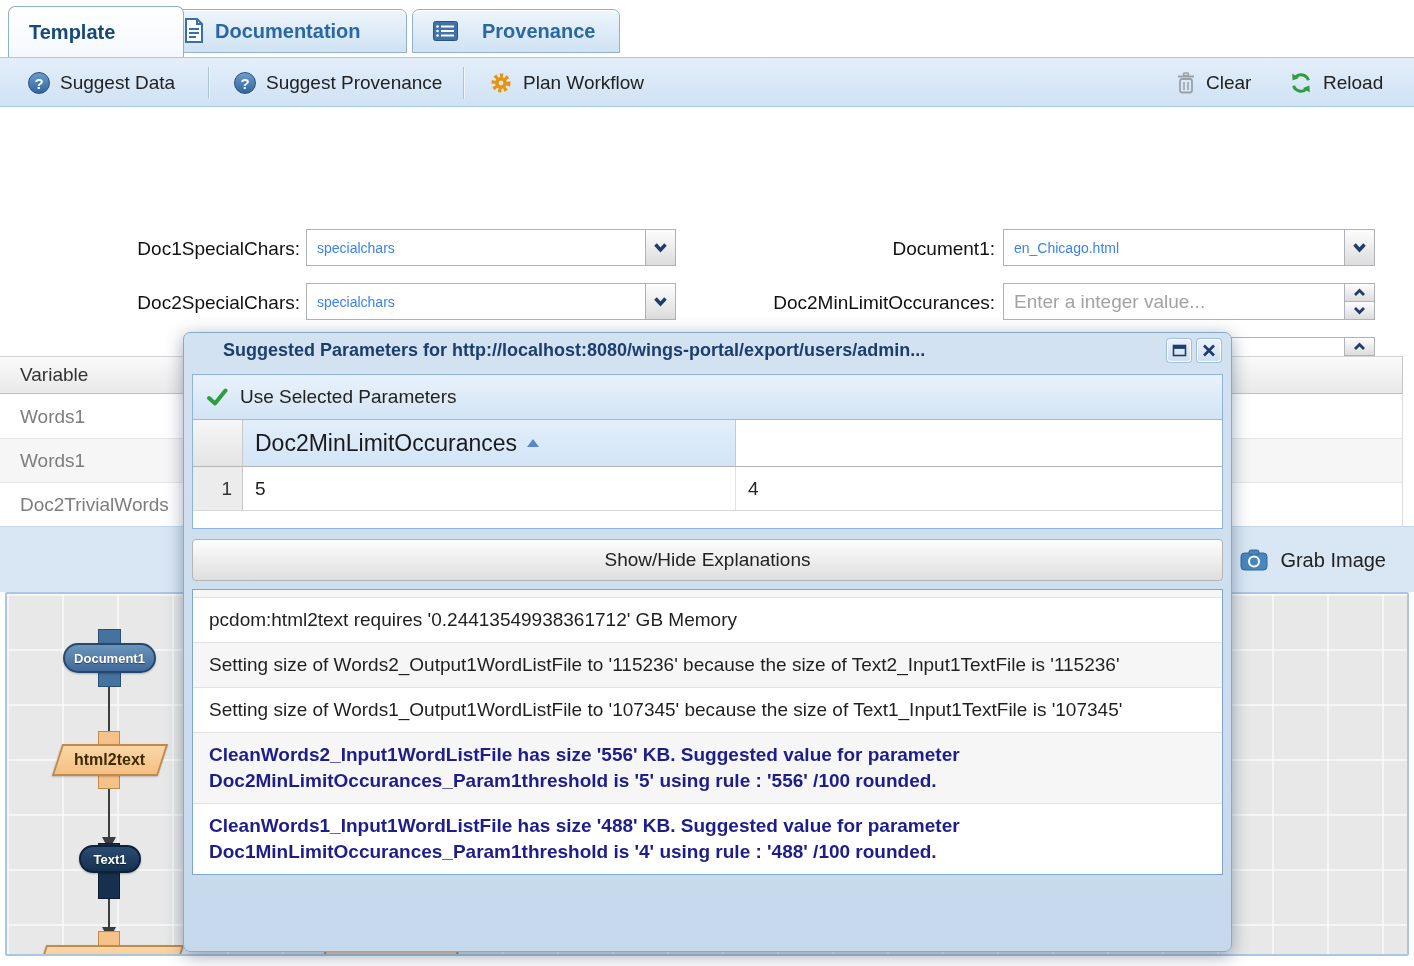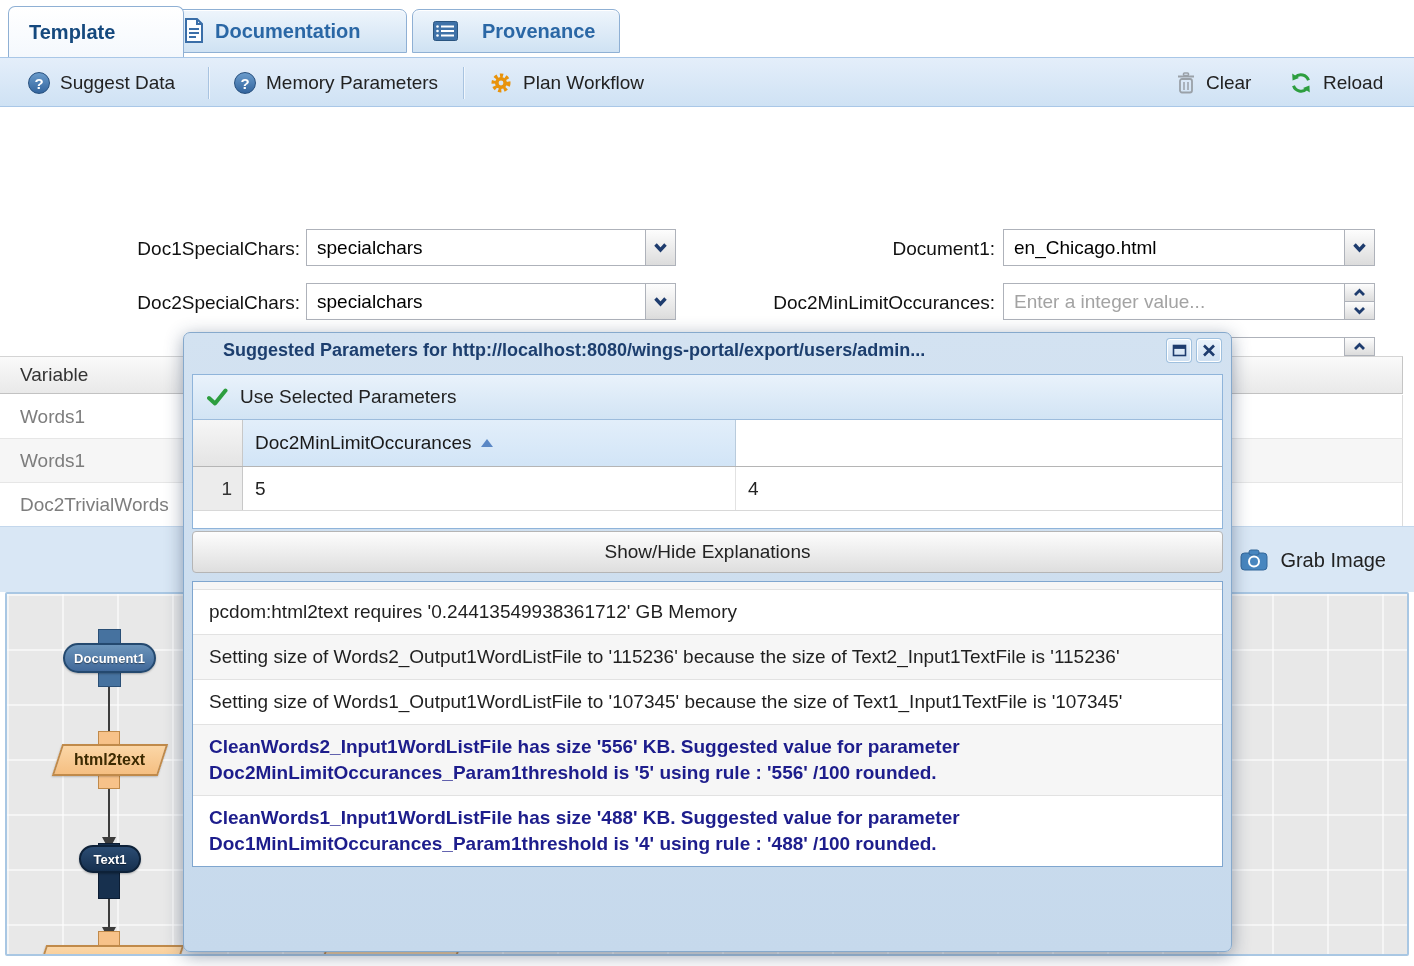--- a/index.html
+++ b/index.html
@@ -41,21 +41,21 @@
     color:#fff; font-weight:bold; font-size:15px; display:flex; align-items:center; justify-content:center;
   }
 
   
   .form { position:absolute; top:108px; left:0; width:1382px; height:248px; background:#fff; }
   .f-label { position:absolute; font-size:19px; color:#111; text-align:right; width:290px; }
   .f-field {
     position:absolute; height:37px; width:370px; border:1px solid #aeb2ba; background:#fff;
     display:flex; align-items:stretch;
   }
-  .f-value { flex:1; display:flex; align-items:center; padding:0 10px; font-size:19px; color:#000000; overflow:hidden; white-space:nowrap; }
+  .f-value { flex:1; display:flex; align-items:center; padding:0 10px; font-size:14px; color:#3b82f6; overflow:hidden; white-space:nowrap; }
   .f-value.placeholder { color:#a3a3a3; border:none; outline:none; font-family:"Liberation Sans",sans-serif; background:transparent; }
   input.f-value::placeholder { color:#a3a3a3; }
   .f-trigger {
     width:30px; border-left:1px solid #aeb2ba; background:linear-gradient(#fdfdfd,#dcdcdc);
     display:flex; align-items:center; justify-content:center;
   }
   .f-spinner { width:30px; border-left:1px solid #aeb2ba; display:flex; flex-direction:column; }
   .f-spin-btn { flex:1; background:linear-gradient(#fdfdfd,#dcdcdc); display:flex; align-items:center; justify-content:center; }
   .f-spin-btn:first-child { border-bottom:1px solid #aeb2ba; }
 
@@ -124,34 +124,34 @@
     box-shadow:0 0 0 1px #9fc0de; display:flex; align-items:center; justify-content:center;
   }
   .m-body { position:absolute; top:36px; left:8px; right:8px; bottom:8px; }
 
   .m-panel1 { border:1px solid #8fb4da; background:#fff; margin-top:5px; }
   .m-usebar {
     height:45px; background:linear-gradient(#e9f2fb,#d2e4f4); border-bottom:1px solid #9dbcdc;
     display:flex; align-items:center; gap:12px; padding:0 14px; font-size:19px; color:#222;
   }
   .m-thead { display:flex; height:47px; border-bottom:1px solid #b5b5b5; }
-  .m-th { display:flex; align-items:center; padding:0 12px; font-size:19px; color:#1a1a1a; border-right:1px solid #c8c8c8; }
+  .m-th { display:flex; align-items:center; padding:0 12px; font-size:23px; color:#1a1a1a; border-right:1px solid #c8c8c8; }
   .m-th.idx { width:50px; background:linear-gradient(#f6f6f6,#e4e4e4); }
   .m-th.sorted { width:493px; background:linear-gradient(#e2eefa,#d2e5f7); border-right:1px solid #b9cbdc; }
   .m-th.plain { flex:1; background:linear-gradient(#fbfbfb,#efefef); border-right:none; }
   .sort-asc { width:0; height:0; border-left:6px solid transparent; border-right:6px solid transparent; border-bottom:8px solid #5a87c5; margin-left:10px; }
   .m-trow { display:flex; height:44px; border-bottom:1px solid #d8d8d8; }
   .m-td { display:flex; align-items:center; font-size:19px; color:#222; }
   .m-td.idx { width:50px; justify-content:flex-end; padding-right:10px; background:#ececec; border-right:1px solid #c8c8c8; color:#333; }
   .m-td.c1 { width:493px; padding-left:12px; border-right:1px solid #e2e2e2; }
   .m-td.c2 { flex:1; padding-left:12px; }
   .m-tpad { height:17px; background:#fff; }
 
   .m-showhide {
-    margin-top:2px; height:42px; border:1px solid #b5b5b5; border-radius:4px;
+    margin-top:10px; height:42px; border:1px solid #b5b5b5; border-radius:4px;
     background:linear-gradient(#fdfdfd,#dedede);
     display:flex; align-items:center; justify-content:center; font-size:19px; color:#222;
   }
 
   .m-list { margin-top:8px; border:1px solid #7fa6cf; background:#fff; }
   .exp-row { padding:9px 16px; font-size:19px; line-height:26px; color:#1f1f1f; border-bottom:1px solid #e2e2e2; background:#fff; }
   .exp-row.alt { background:#f6f6f6; }
   .exp-row.bold { font-weight:bold; color:#1d1d8c; }
   .exp-row .exp-text { display:block; max-width:935px; }
   .exp-clip { height:8px; background:#f6f6f6; border-bottom:1px solid #e2e2e2; overflow:hidden; }
@@ -194,21 +194,21 @@
   </div>
 
   <div class="toolbar">
     <div class="tb-btn" style="left:20px;">
       <span class="q-icon">?</span>
       <span>Suggest Data</span>
     </div>
     <div class="tb-sep" style="left:208px;"></div>
     <div class="tb-btn" style="left:226px;">
       <span class="q-icon">?</span>
-      <span>Memory Parameters</span>
+      <span>Suggest Provenance</span>
     </div>
     <div class="tb-sep" style="left:463px;"></div>
     <div class="tb-btn" style="left:481px;">
       <span style="display:inline-flex;">
         <svg width="24" height="24" viewBox="0 0 24 24">
             <circle cx="12" cy="12" r="7" fill="none" stroke="#e8930c" stroke-width="5" stroke-dasharray="2.9 2.4"></circle>
             <circle cx="12" cy="12" r="6" fill="#e8930c"></circle>
             <circle cx="12" cy="12" r="2.4" fill="#d5e5f4"></circle>
           </svg>
       </span>

